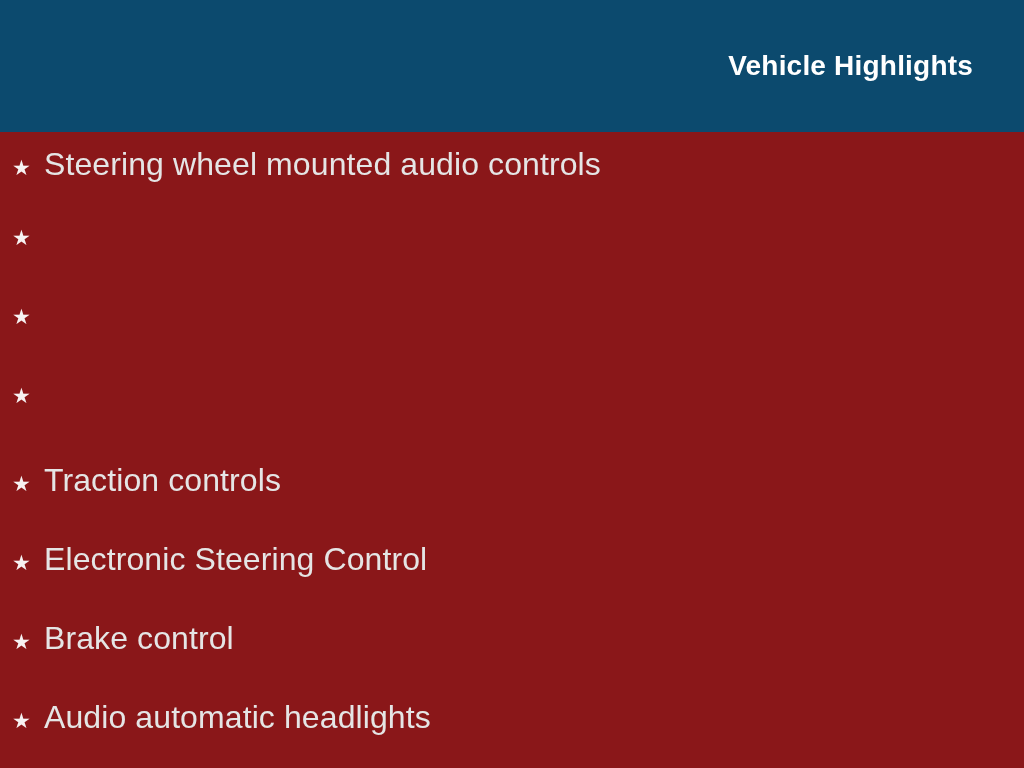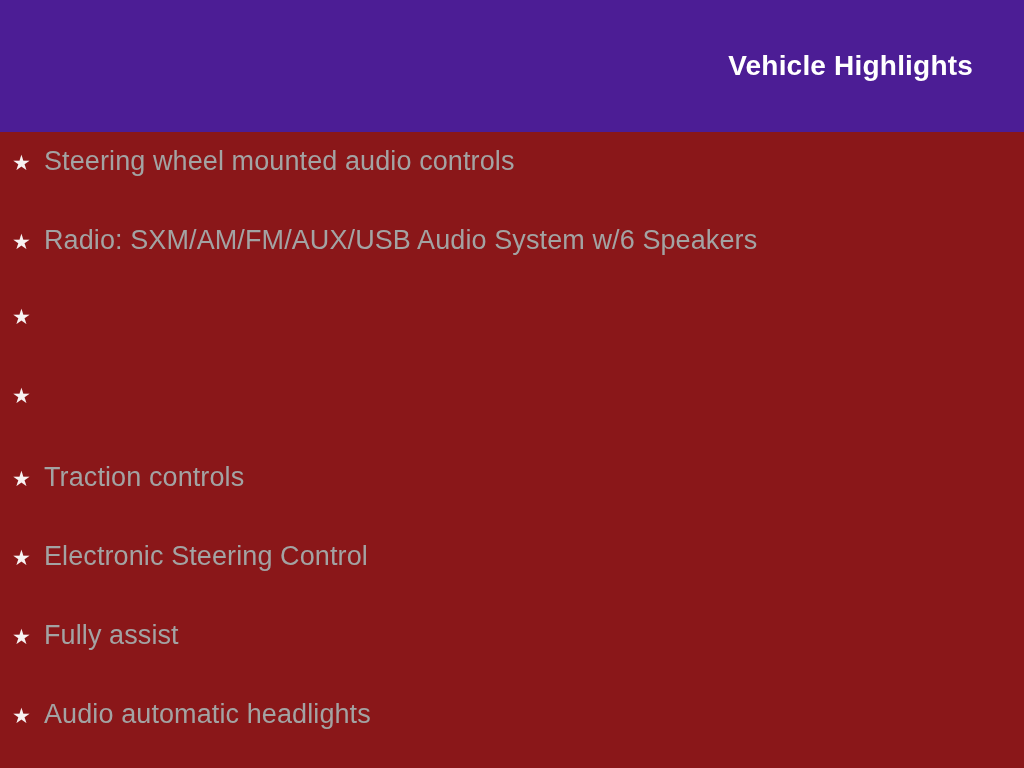--- a/index.html
+++ b/index.html
@@ -22,21 +22,21 @@
     height:768px;
     background:#8a1719;
   }
 
   
   #header-band {
     position:absolute;
     top:0; left:0;
     width:1024px;
     height:132px;
-    background:#4c1d95;
+    background:#0c4a6e;
     display:flex;
     align-items:center;
     justify-content:flex-end;
   }
 
   #slide-title {
     color:#ffffff;
     font-size:28px;
     font-weight:bold;
     letter-spacing:0.2px;
@@ -66,22 +66,22 @@
   .bullet-star {
     flex:0 0 auto;
     width:32px;
     color:#f7f2f2;
     font-size:21px;
     line-height:1;
     text-align:left;
   }
 
   .highlight-text {
-    color:#a3a3a3;
-    font-size:27px;
+    color:#e5e5e5;
+    font-size:32px;
     font-weight:300;
     line-height:1;
     letter-spacing:0.1px;
     white-space:nowrap;
   }
 </style>
 </head>
 <body>
 
 <div id="slide">
@@ -92,21 +92,20 @@
 
   <ul id="highlights-list">
 
     <li class="highlight-item">
       <span class="bullet-star">★</span>
       <span class="highlight-text">Steering wheel mounted audio controls</span>
     </li>
 
     <li class="highlight-item">
       <span class="bullet-star">★</span>
-      <span class="highlight-text">Radio: SXM/AM/FM/AUX/USB Audio System w/6 Speakers</span>
     </li>
 
     <li class="highlight-item">
       <span class="bullet-star">★</span>
     </li>
 
     <li class="highlight-item">
       <span class="bullet-star">★</span>
     </li>
 
@@ -115,21 +114,21 @@
       <span class="highlight-text">Traction controls</span>
     </li>
 
     <li class="highlight-item">
       <span class="bullet-star">★</span>
       <span class="highlight-text">Electronic Steering Control</span>
     </li>
 
     <li class="highlight-item">
       <span class="bullet-star">★</span>
-      <span class="highlight-text">Fully assist</span>
+      <span class="highlight-text">Brake control</span>
     </li>
 
     <li class="highlight-item">
       <span class="bullet-star">★</span>
       <span class="highlight-text">Audio automatic headlights</span>
     </li>
 
   </ul>
 
 </div>

